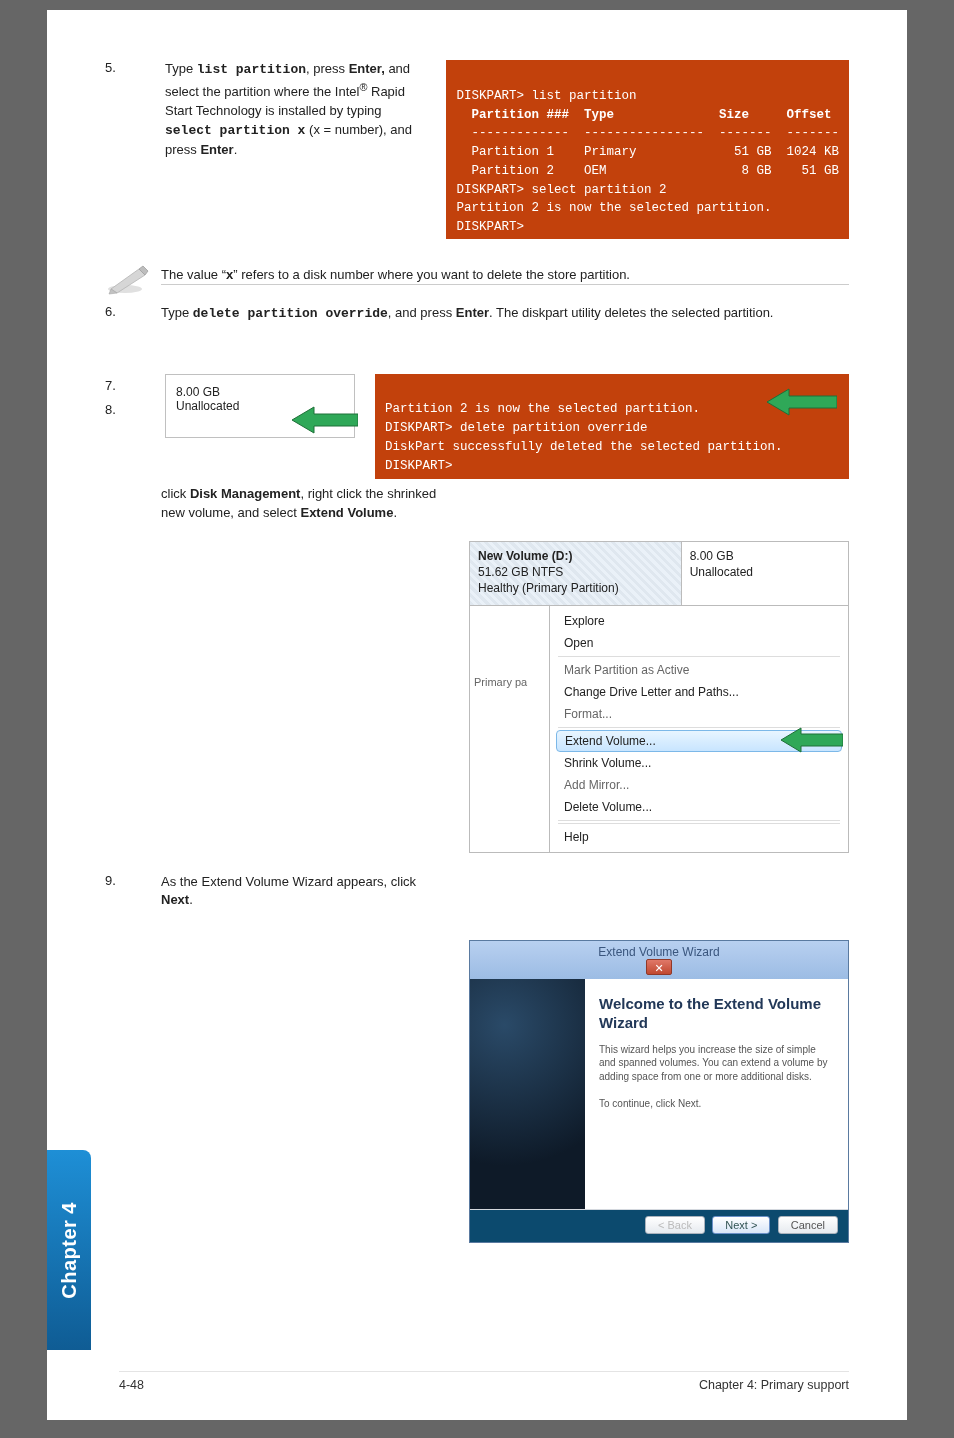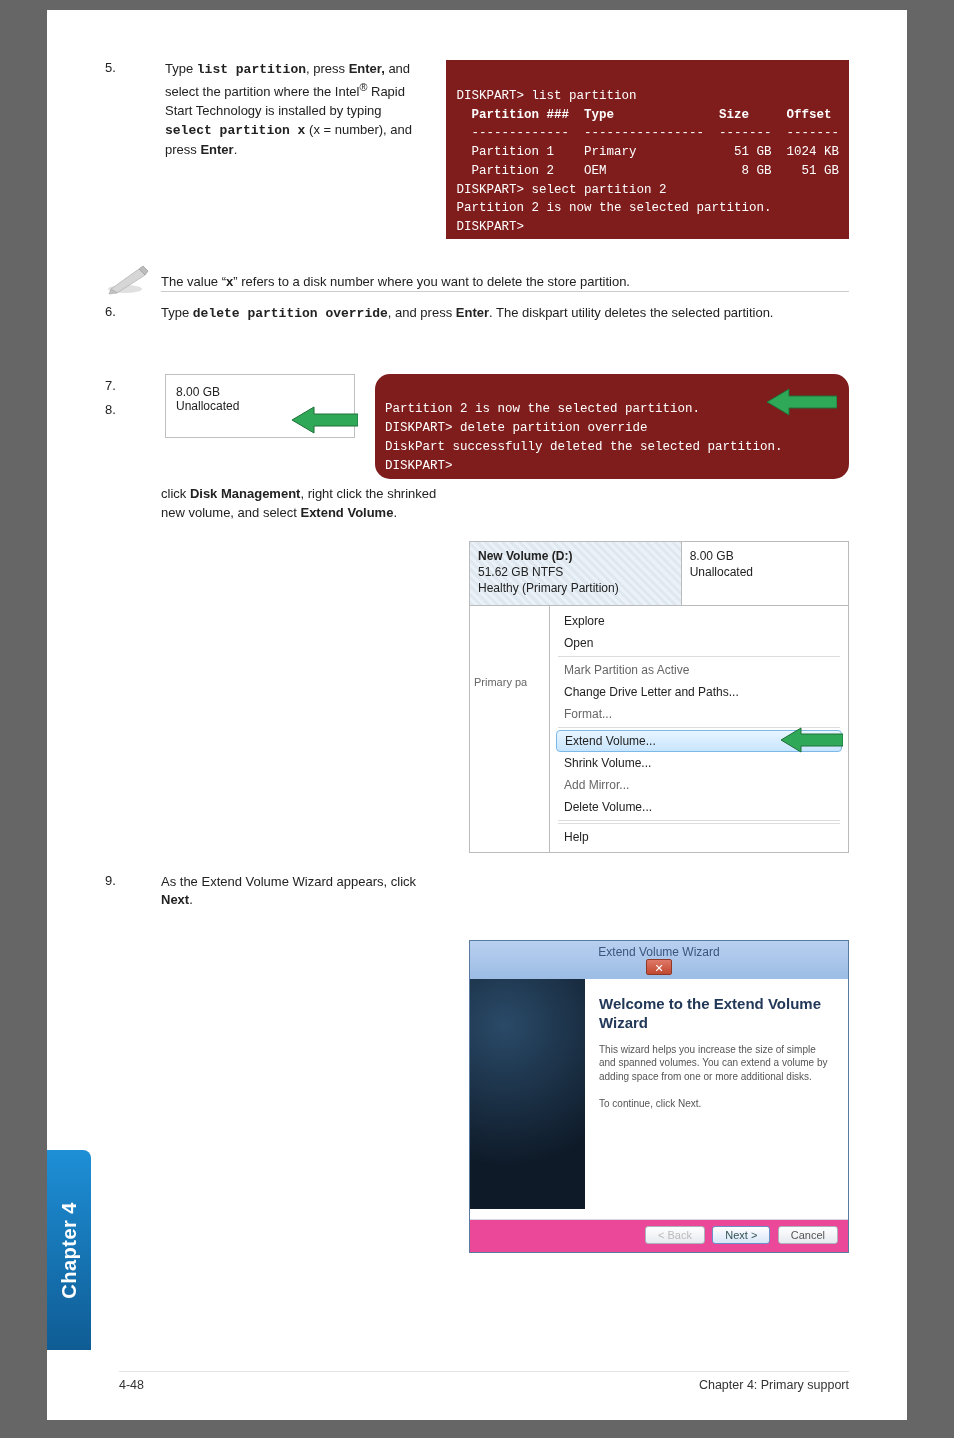--- a/index.html
+++ b/index.html
@@ -23,36 +23,36 @@
     position: relative;
     padding: 50px 58px 30px 58px;
   }
   .num { width: 40px; flex: 0 0 40px; font-size: 13px; }
   .step-text { flex: 1 1 auto; font-size: 13px; line-height: 1.45; }
   .mono { font-family: "Courier New", monospace; font-weight: bold; }
   .bold { font-weight: bold; }
 
   
   .term {
-    background: #7f1d1d;
+    background: #c2410c;
     color: #fff;
     font-family: "Courier New", monospace;
     font-size: 12.5px;
     padding: 8px 10px 2px 10px;
     line-height: 1.5;
     white-space: pre;
   }
   .term .hdr { font-weight: bold; }
   .term-wrap1 { flex: 0 0 380px; }
 
   
   .note-block {
     margin: 22px 0 6px 0;
     display: flex;
-    align-items: flex-end;
+    align-items: flex-start;
     gap: 12px;
   }
   .note-icon svg { width: 44px; height: 34px; }
   .note-text { font-size: 13px; padding-top: 6px; }
   .note-rule { border-top: 1px solid #ccc; margin: 2px 0 6px 0; }
 
   
   .dm-panel {
     width: 190px;
     border: 1px solid #c0c0c0;
@@ -68,21 +68,21 @@
   .group78 {
     display: flex;
     align-items: flex-start;
     gap: 20px;
     margin-top: 50px;
     margin-bottom: 8px;
   }
   .nums78 { width: 40px; flex: 0 0 40px; font-size: 13px; line-height: 1.9; }
   .dm-wrap { flex: 0 0 190px; position: relative; }
   .term2-wrap { flex: 1 1 auto; position: relative; }
-  .term2 { padding: 8px 10px 4px 10px; border-radius: 15px; }
+  .term2 { padding: 8px 10px 4px 10px; }
 
   
   .ctx-area {
     width: 380px;
     border: 1px solid #bbb;
     background: #fff;
     margin: 18px 0 20px auto;
     font-size: 12px;
   }
   .ctx-header {
@@ -156,23 +156,22 @@
     width: 115px;
     background: radial-gradient(circle at 30% 20%, #2a4a68 0%, #0e1a28 70%);
     min-height: 230px;
   }
   .wizard-main { flex: 1; padding: 16px 14px 10px 14px; }
   .wizard-h { font-size: 15px; font-weight: bold; color: #223858; margin-bottom: 10px; line-height: 1.25; }
   .wizard-p { font-size: 10px; color: #555; line-height: 1.35; margin-bottom: 14px; }
   .wizard-footer {
     padding: 6px 10px 8px 10px;
     text-align: right;
-    background: #ec4899;
+    background: #0c4a6e;
     border-top: 1px solid #d4d8de;
-    margin-top: 10px;
   }
   .wbtn {
     display: inline-block;
     border: 1px solid #aab2bc;
     background: linear-gradient(#fff,#e6eaef);
     padding: 2px 12px;
     font-size: 11px;
     border-radius: 3px;
     margin-left: 4px;
     color: #555;

